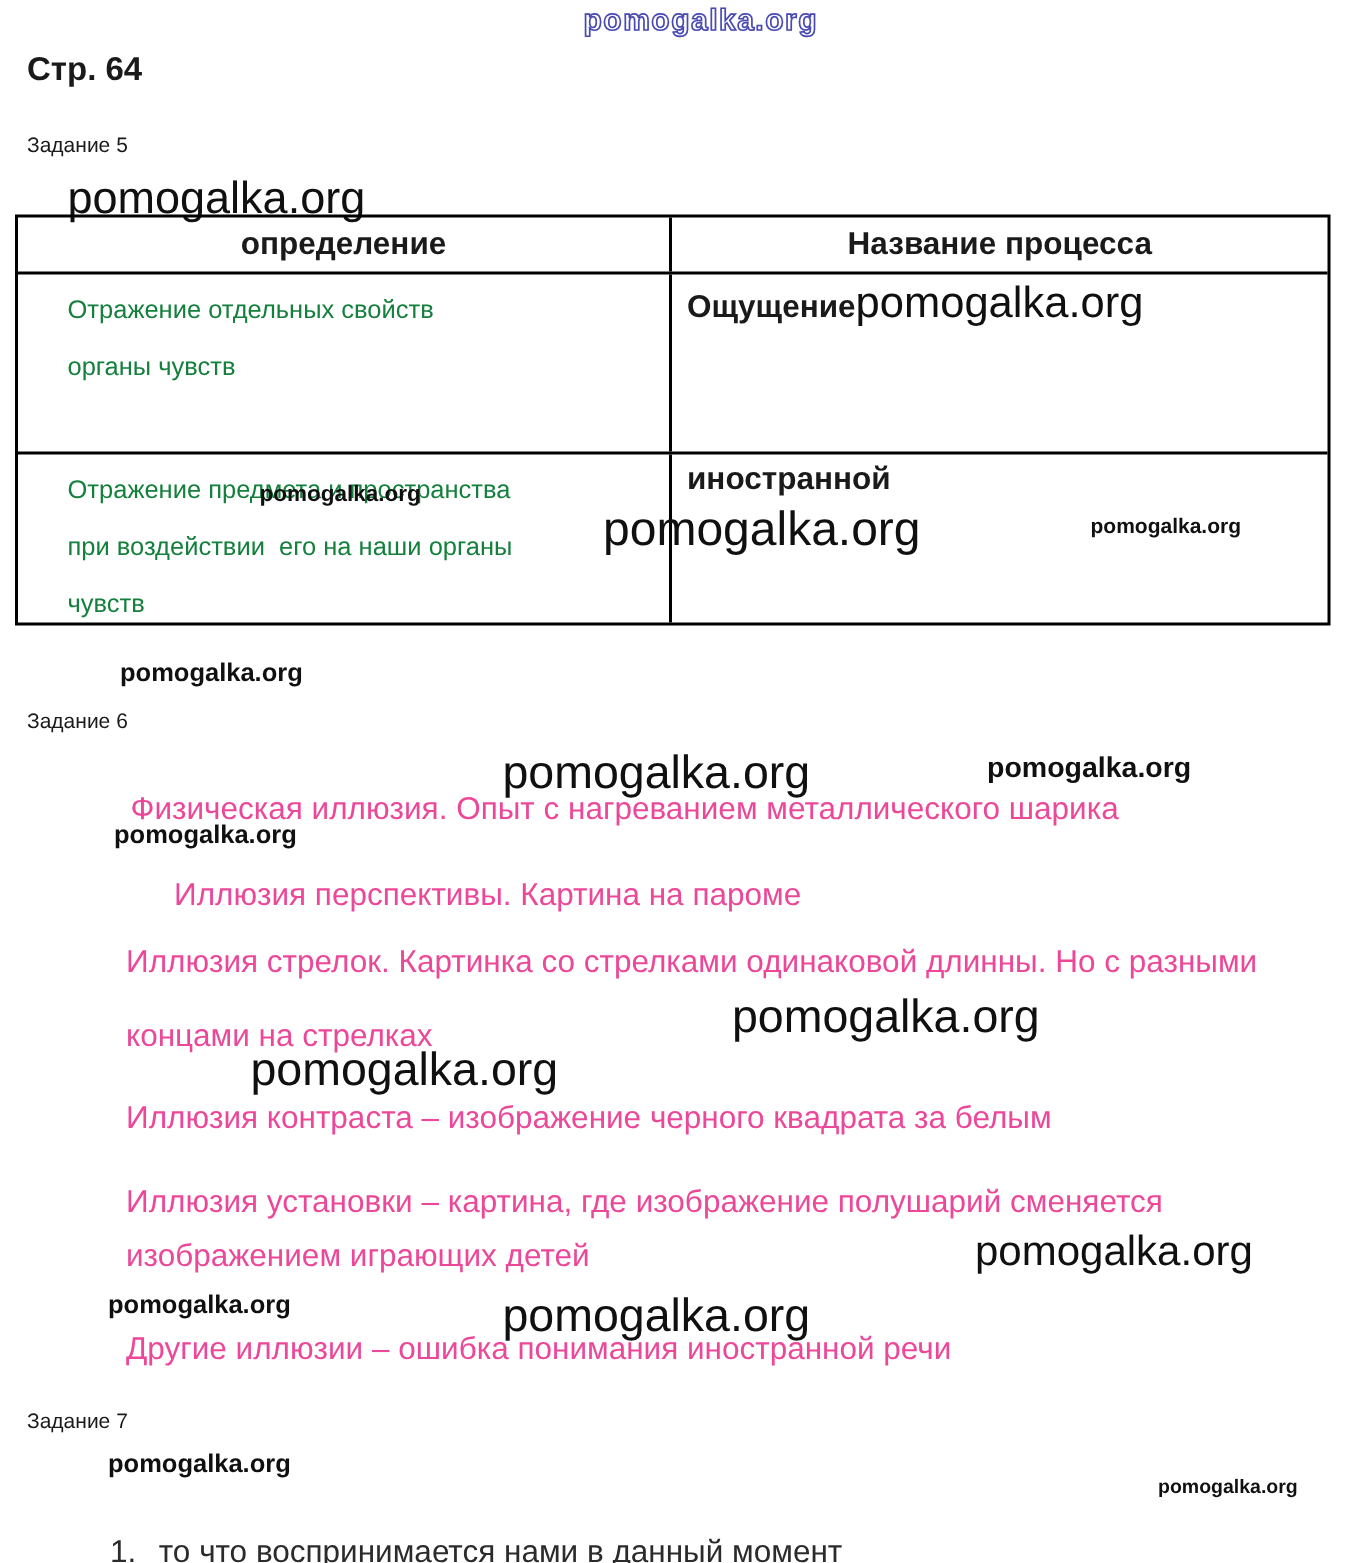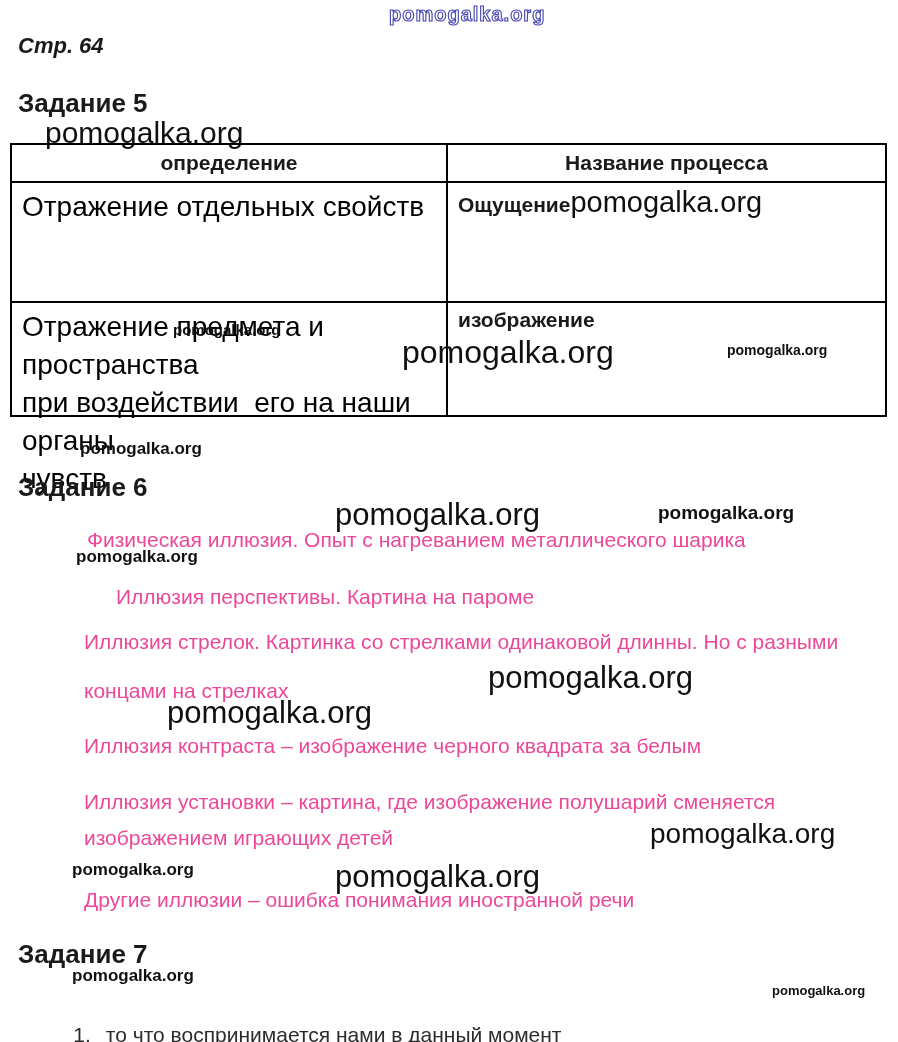--- a/index.html
+++ b/index.html
@@ -13,21 +13,21 @@
     height: 1042px;
     background: #ffffff;
     font-family: "Liberation Sans", "DejaVu Sans", sans-serif;
     color: #1d1d1d;
     overflow: hidden;
   }
   .abs { position: absolute; white-space: pre-wrap; }
 
   
   .page-label   { font-size: 22px; font-weight: 700; color: #1a1a1a; }
-  .task-title   { font-size: 26px; font-weight: 700; color: #1a1a1a; }
+  .task-title   { font-size: 14px; font-weight: 400; color: #1a1a1a; }
 
   
   .wm        { color: #101010; line-height: 1; }
   .wm-lg     { font-size: 31px; font-weight: 400; }
   .wm-md     { font-size: 29px; font-weight: 400; }
   .wm-sm     { font-size: 17px; font-weight: 700; }
   .wm-sm2    { font-size: 19px; font-weight: 700; }
   .wm-xs     { font-size: 15px; font-weight: 600; }
   .wm-tiny   { font-size: 13px; font-weight: 600; }
   .wm-outline {
@@ -49,21 +49,21 @@
   .t5-cell { border-right: 2px solid #000; }
   .t5-cell:last-child { border-right: none; }
   .t5-head .t5-cell {
     height: 36px; line-height: 36px;
     text-align: center;
     font-size: 21px; font-weight: 700; color: #1a1a1a;
   }
   .t5-body-def {
     height: 107px;
     padding: 5px 10px 0 10px;
-    font-size: 28px; color: #000000;
+    font-size: 17px; color: #15803d; margin-left: 23px;
   }
   .t5-r1 .t5-body-def { height: 113px; }
   .cell-line { line-height: 38px; white-space: pre-wrap; }
   .t5-body-proc {
     padding: 5px 0 0 10px;
     font-size: 21px;
   }
   .proc-name { font-weight: 700; color: #1a1a1a; vertical-align: baseline; }
   .wm-inline { font-size: 29px; font-weight: 400; color: #101010; vertical-align: baseline; line-height: 1; }
 
@@ -72,47 +72,48 @@
   .t7item { font-size: 21px; color: #2b2b2b; }
   .t7num  { display: inline-block; margin-right: 15px; }
 </style>
 </head>
 <body>
 
 <div class="page">
 
   <span class="abs wm-outline" style="left:389px; top:3px;">pomogalka.org</span>
 
-  <div class="abs page-label" style="left:18px; top:33px;font-style:italic;">Стр. 64</div>
+  <div class="abs page-label" style="left:18px; top:33px;">Стр. 64</div>
 
   <div class="abs task-title" style="left:18px; top:88px;">Задание 5</div>
 
   <span class="abs wm wm-lg" style="left:45px; top:118px; font-size:30px;">pomogalka.org</span>
 
   <div class="t5-table">
     <div class="t5-row t5-head">
       <div class="t5-cell">определение</div>
       <div class="t5-cell">Название процесса</div>
     </div>
     <div class="t5-row t5-r1">
       <div class="t5-cell t5-body-def">
         <div class="cell-line">Отражение отдельных свойств</div>
+        <div class="cell-line">органы чувств</div>
       </div>
       <div class="t5-cell t5-body-proc">
         <span class="proc-name">Ощущение</span><span class="wm-inline">pomogalka.org</span>
       </div>
     </div>
     <div class="t5-row t5-r2">
       <div class="t5-cell t5-body-def">
         <div class="cell-line">Отражение предмета и пространства</div>
         <div class="cell-line">при воздействии  его на наши органы</div>
         <div class="cell-line">чувств</div>
       </div>
       <div class="t5-cell t5-body-proc">
-        <span class="proc-name">изображение</span>
+        <span class="proc-name">иностранной</span>
       </div>
     </div>
   </div>
 
   <span class="abs wm wm-xs" style="left:173px; top:322px;">pomogalka.org</span>
   <span class="abs wm" style="left:402px; top:336px; font-size:32px; font-weight:400;">pomogalka.org</span>
   <span class="abs wm wm-tiny" style="left:727px; top:343px; font-size:14px;">pomogalka.org</span>
 
   <span class="abs wm wm-sm" style="left:80px; top:440px;">pomogalka.org</span>
 

